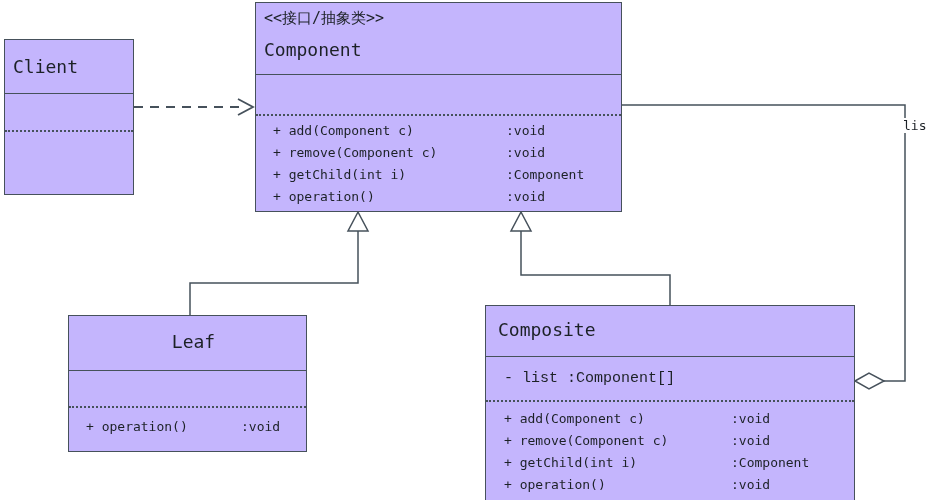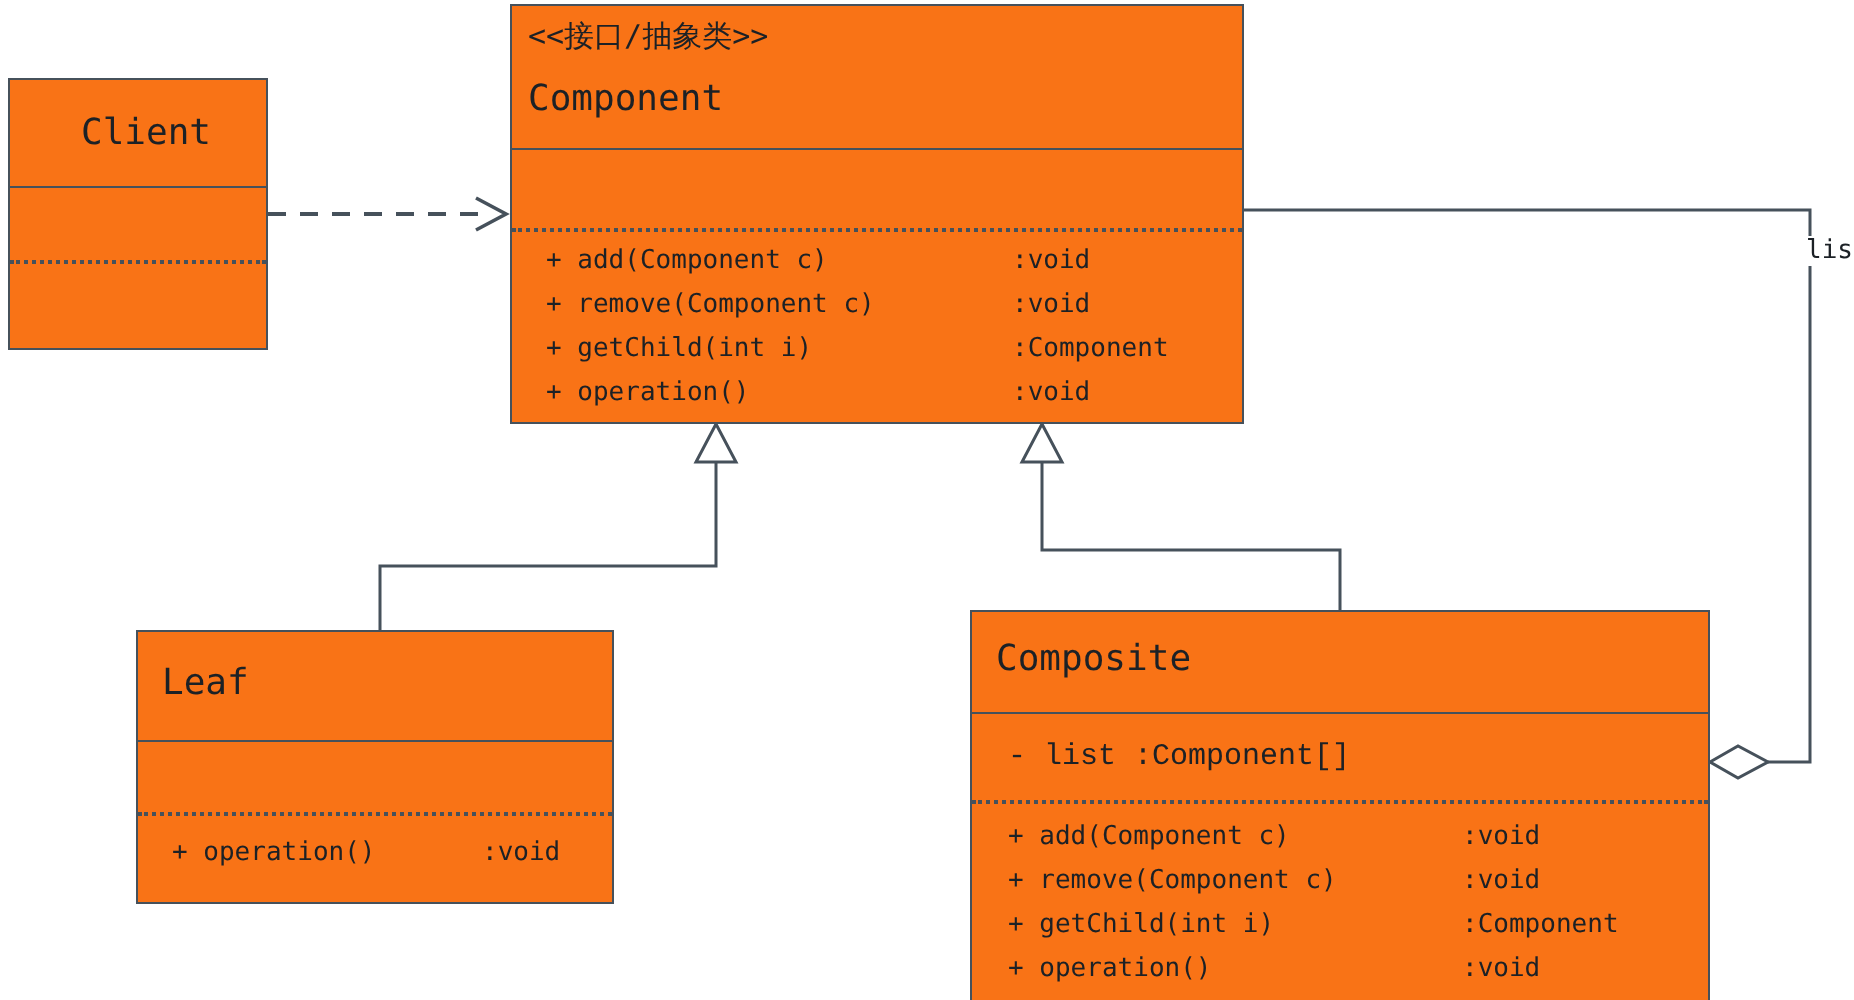--- a/index.html
+++ b/index.html
@@ -12,21 +12,21 @@
     position:relative;
     width:927px;height:500px;
     background:var(--bg);
     overflow:hidden;
     font-family:"DejaVu Sans Mono","Liberation Mono",monospace;
     color:var(--text);
   }
   .uml-box{
     position:absolute;
     box-sizing:border-box;
-    background:#f97316;
+    background:#c4b5fd;
     border:1.5px solid var(--line);
   }
   .compartment{box-sizing:border-box;overflow:hidden;}
   .sep-solid{border-bottom:1.5px solid var(--line);}
   .sep-dotted{border-bottom:2px dotted var(--line);font-family:Liberation Mono, monospace;}
   .cls-stereotype{font-size:15px;line-height:18px;}
   .cls-name{font-size:18px;line-height:22px;}
   .method-row{display:flex;font-size:13px;line-height:22px;white-space:pre;}
   .attr-row{font-size:15px;line-height:22px;white-space:pre;}
   svg.connectors{
@@ -56,21 +56,21 @@
 
     <polyline points="670,305 670,275 521,275 521,231" fill="none" stroke="#46515b" stroke-width="1.5"></polyline>
     <polygon points="521,212 511,231 531,231" fill="#ffffff" stroke="#46515b" stroke-width="1.5"></polygon>
 
     <polyline points="622,105 905,105 905,381 884,381" fill="none" stroke="#46515b" stroke-width="1.5"></polyline>
     <polygon points="855,381 869,373 884,381 869,389" fill="#ffffff" stroke="#46515b" stroke-width="1.5"></polygon>
   </svg>
 
   <div class="edge-label" style="left:902px;top:118px;">list</div>
 
-  <div class="uml-box" style="left:4px;top:39px;width:130px;height:136px;text-align:center;">
+  <div class="uml-box" style="left:4px;top:39px;width:130px;height:156px;">
     <div class="compartment sep-solid" style="height:54px;padding:16px 0 0 8px;">
       <div class="cls-name">Client</div>
     </div>
     <div class="compartment sep-dotted" style="height:38px;"></div>
     <div class="compartment" style="height:38px;"></div>
   </div>
 
   <div class="uml-box" style="left:255px;top:2px;width:367px;height:210px;">
     <div class="compartment sep-solid" style="height:72px;padding:6px 0 0 8px;">
       <div class="cls-stereotype">&lt;&lt;接口/抽象类&gt;&gt;</div>
@@ -91,21 +91,21 @@
         <span>:Component</span>
       </div>
       <div class="method-row">
         <span style="width:233px;">+ operation()</span>
         <span>:void</span>
       </div>
     </div>
   </div>
 
   <div class="uml-box" style="left:68px;top:315px;width:239px;height:137px;">
-    <div class="compartment sep-solid" style="height:55px;padding:15px 0 0 12px;">
+    <div class="compartment sep-solid" style="height:55px;padding:15px 0 0 12px;text-align:center;">
       <div class="cls-name">Leaf</div>
     </div>
     <div class="compartment sep-dotted" style="height:37px;"></div>
     <div class="compartment" style="height:41px;padding:8px 0 0 17px;">
       <div class="method-row">
         <span style="width:155px;">+ operation()</span>
         <span>:void</span>
       </div>
     </div>
   </div>

